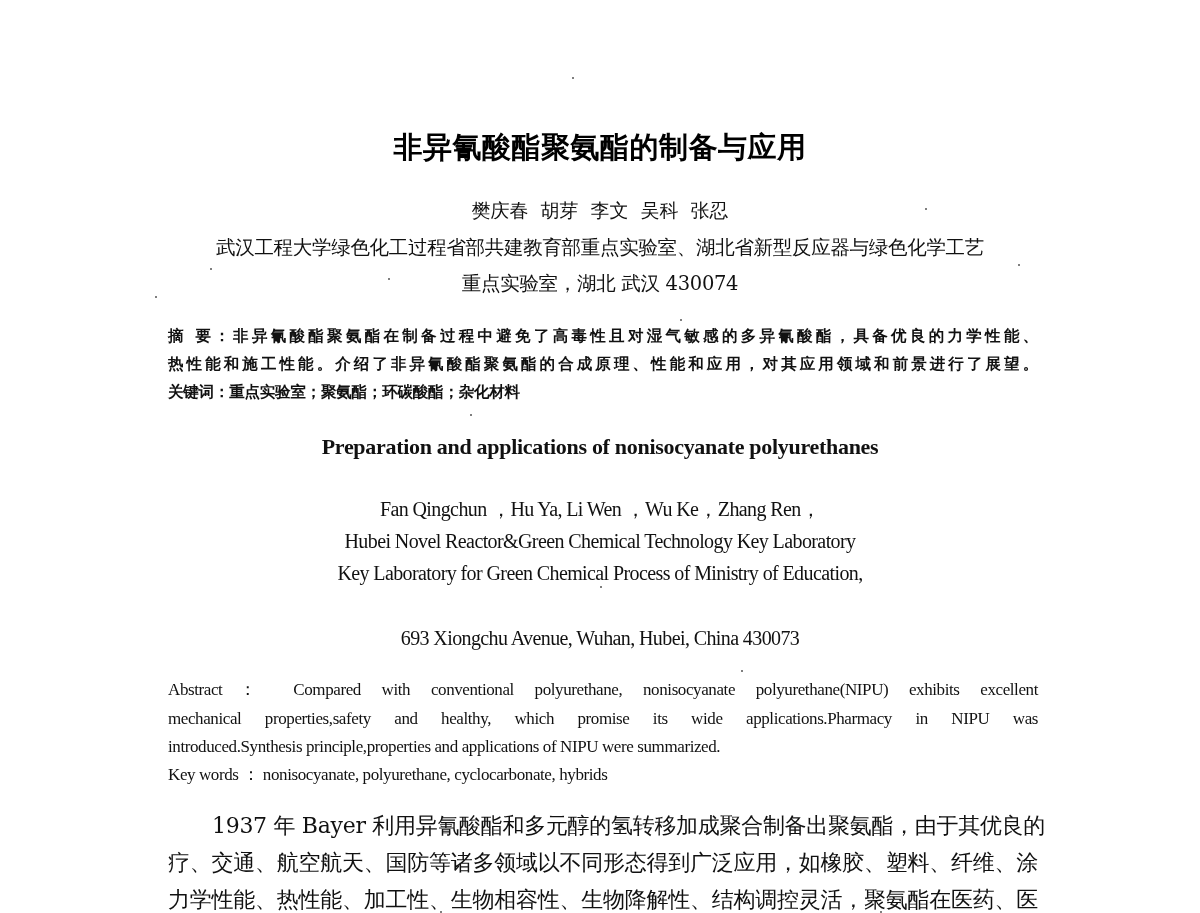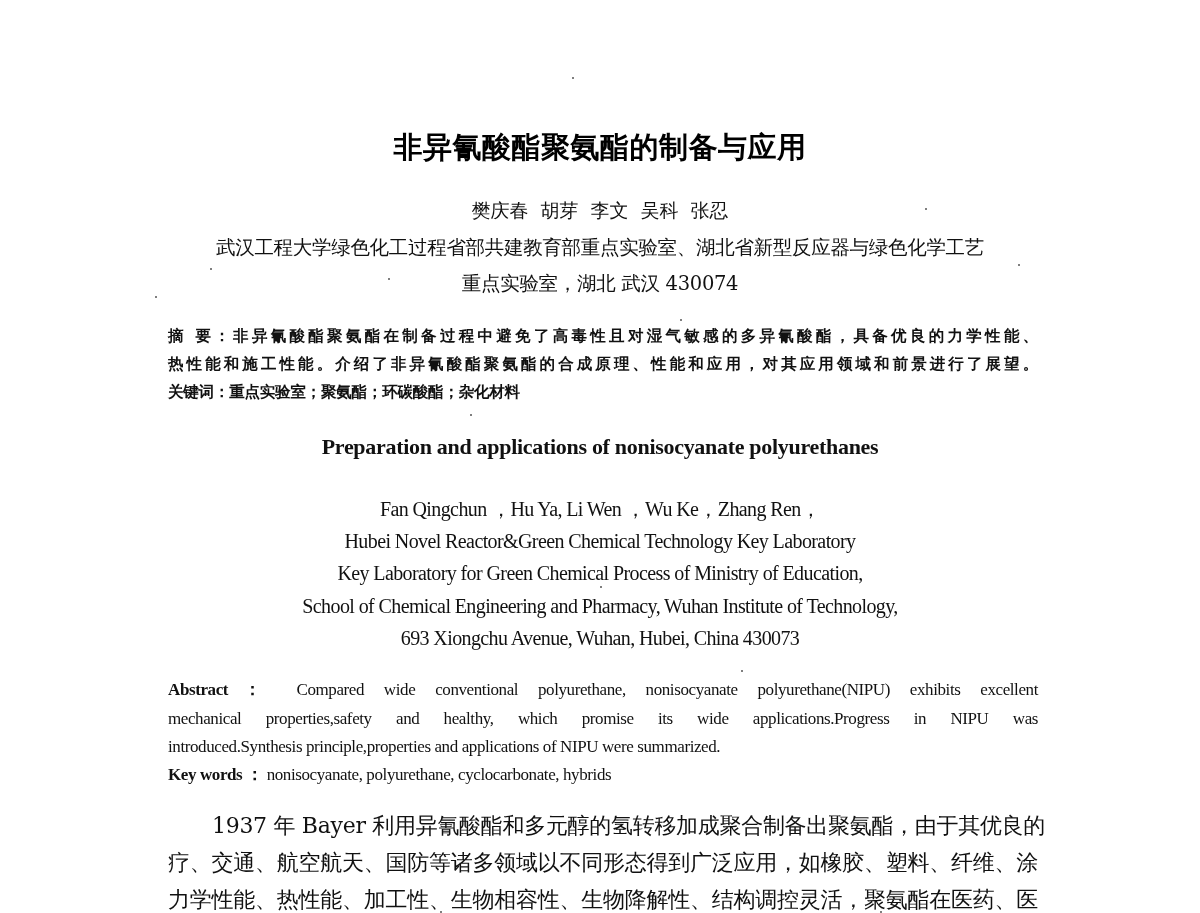--- a/index.html
+++ b/index.html
@@ -133,21 +133,21 @@
     .en-keywords {
       position: absolute;
       left: 168px;
       top: 756px;
       font-family: "Liberation Serif", serif;
       font-size: 17px;
       line-height: 26px;
       letter-spacing: -0.4px;
       white-space: nowrap;
     }
-    .en-label { font-weight: bold; margin-top: 23px; }
+    .en-label { font-weight: normal; margin-top: 23px; }
 
     .body-text {
       position: absolute;
       left: 168px;
       width: 870px;
       top: 801px;
       font-family: "DejaVu Serif", serif;
       font-size: 22px;
       line-height: 37px;
       letter-spacing: -0.3px;
@@ -193,26 +193,25 @@
     <span class="line">热性能和施工性能。介绍了非异氰酸酯聚氨酯的合成原理、性能和应用，对其应用领域和前景进行了展望。</span>
   </div>
   <div class="cn-keywords">
     <span class="label-strong">关键词：</span><span>重点实验室；聚氨酯；环碳酸酯；杂化材料</span>
   </div>
 
   <div class="en-title">Preparation and applications of nonisocyanate polyurethanes</div>
   <div class="en-line en-authors">Fan Qingchun ，Hu Ya, Li Wen ，Wu Ke，Zhang Ren，</div>
   <div class="en-line en-affil1">Hubei Novel Reactor&amp;Green Chemical Technology Key Laboratory</div>
   <div class="en-line en-affil2">Key Laboratory for Green Chemical Process of Ministry of Education,</div>
-  <div class="en-line en-affil3">School of Chemical Engineering and Pharmacy, Wuhan Institute of Technology,</div>
   <div class="en-line en-affil4">693 Xiongchu Avenue, Wuhan, Hubei, China 430073</div>
 
   <div class="en-abstract">
-    <span class="line"><span class="en-label">Abstract：</span> <span>Compared wide conventional polyurethane, nonisocyanate polyurethane(NIPU) exhibits excellent</span></span>
-    <span class="line">mechanical properties,safety and healthy, which promise its wide applications.Progress in NIPU was</span>
+    <span class="line"><span class="en-label">Abstract：</span> <span>Compared with conventional polyurethane, nonisocyanate polyurethane(NIPU) exhibits excellent</span></span>
+    <span class="line">mechanical properties,safety and healthy, which promise its wide applications.Pharmacy in NIPU was</span>
     <span class="line last">introduced.Synthesis principle,properties and applications of NIPU were summarized.</span>
   </div>
   <div class="en-keywords">
     <span class="en-label">Key words ：</span> <span>nonisocyanate, polyurethane, cyclocarbonate, hybrids</span>
   </div>
 
   <div class="body-text">
     <span class="line indent">1937 年 Bayer 利用异氰酸酯和多元醇的氢转移加成聚合制备出聚氨酯，由于其优良的</span>
     <span class="line">疗、交通、航空航天、国防等诸多领域以不同形态得到广泛应用，如橡胶、塑料、纤维、涂</span>
     <span class="line">力学性能、热性能、加工性、生物相容性、生物降解性、结构调控灵活，聚氨酯在医药、医</span>

